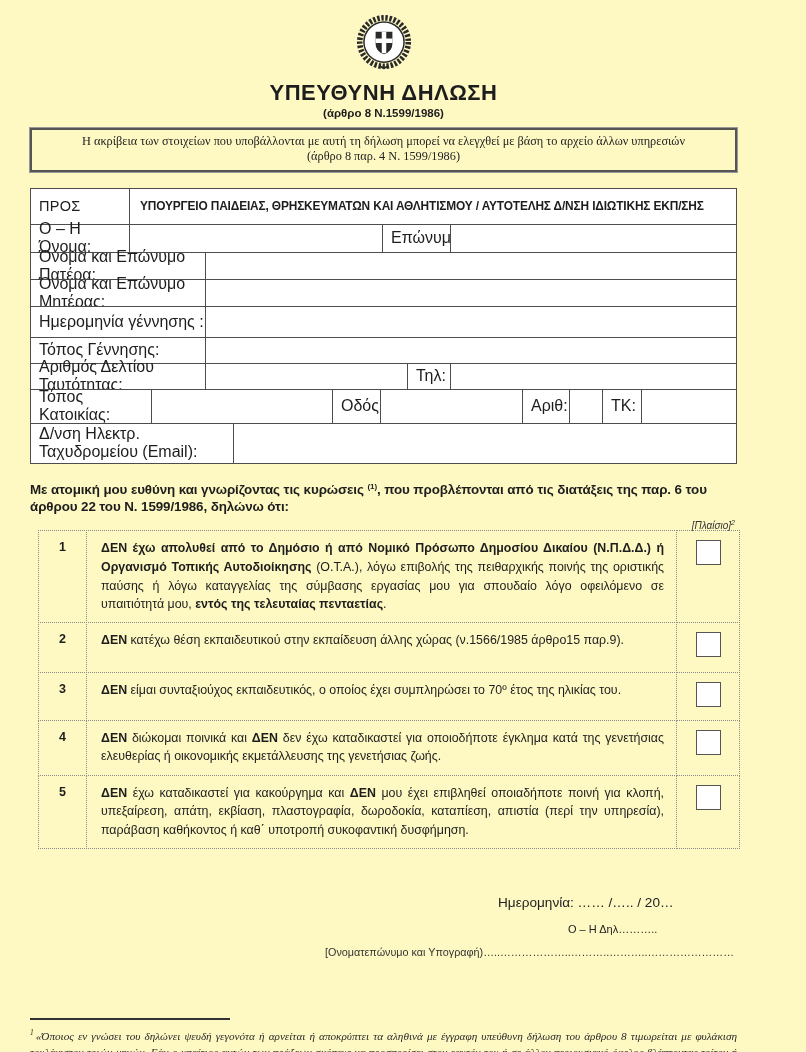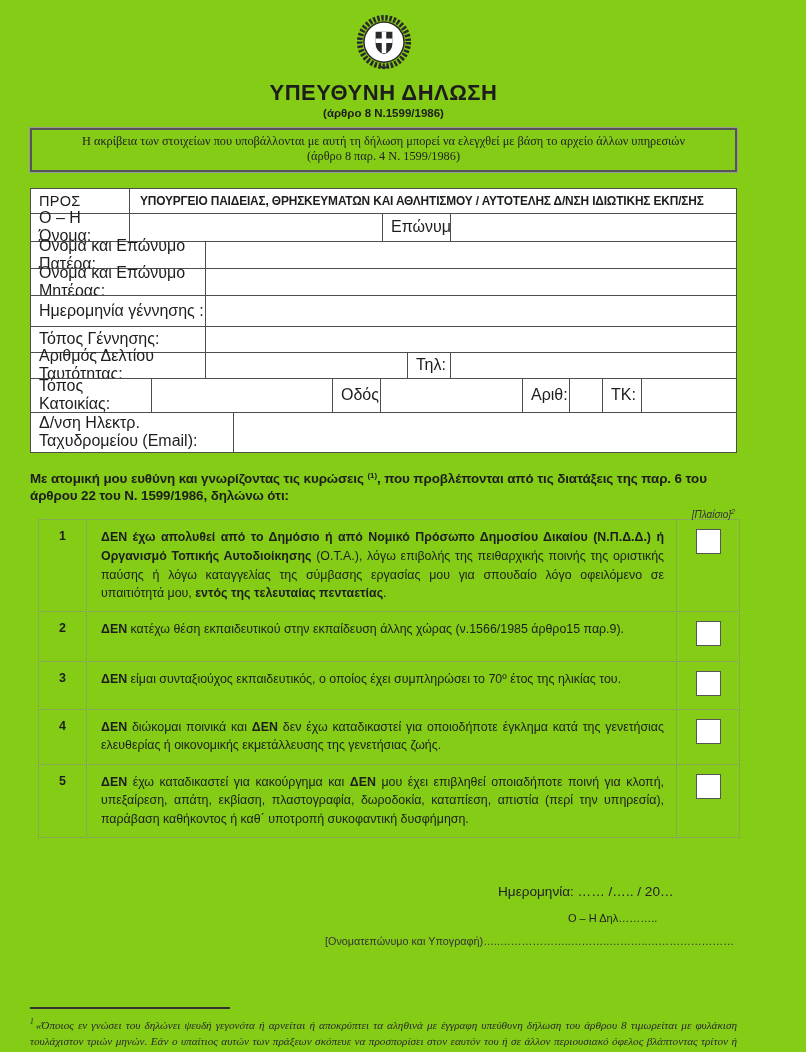--- a/index.html
+++ b/index.html
@@ -1,21 +1,21 @@
 <!DOCTYPE html>
 <html lang="el"><head>
 <meta charset="utf-8">
 <style>
   * { margin:0; padding:0; box-sizing:border-box; }
   html,body { background:#e8e8e8; }
   .page {
     position:relative;
     width:806px; height:1052px;
     margin:0 auto;
-    background:#84cc16;
+    background:#fef9c3;
     font-family:"Liberation Sans", sans-serif;
     color:#1d1d1d;
     overflow:hidden;
   }
   .content { padding:14px 69px 0 30px; }
 
   
   .hdr { text-align:center; }
   .emblem { display:inline-block; }
   .title { font-size:22px; font-weight:bold; letter-spacing:.5px; margin-top:4px; }
@@ -132,21 +132,21 @@
       <div class="subtitle">(άρθρο 8 Ν.1599/1986)</div>
     </div>
 
     <div class="notice">
       <div>Η ακρίβεια των στοιχείων που υποβάλλονται με αυτή τη δήλωση μπορεί να ελεγχθεί με βάση το αρχείο άλλων υπηρεσιών</div>
       <div>(άρθρο 8 παρ. 4 Ν. 1599/1986)</div>
     </div>
 
     <div class="ftable">
 
-      <div class="frow" style="height:26px">
+      <div class="frow" style="height:37px">
         <div class="fcell pros-label" style="flex:0 0 100px">ΠΡΟΣ</div>
         <div class="fcell ministry grow">ΥΠΟΥΡΓΕΙΟ ΠΑΙΔΕΙΑΣ, ΘΡΗΣΚΕΥΜΑΤΩΝ ΚΑΙ ΑΘΛΗΤΙΣΜΟΥ / ΑΥΤΟΤΕΛΗΣ Δ/ΝΣΗ ΙΔΙΩΤΙΚΗΣ ΕΚΠ/ΣΗΣ</div>
       </div>
 
       <div class="frow" style="height:29px">
         <div class="fcell" style="flex:0 0 100px">Ο – Η Όνομα:</div>
         <div class="fcell input" style="flex:0 0 254px">
             <div></div>
           </div>
         <div class="fcell" style="flex:0 0 69px">Επώνυμο:</div>

